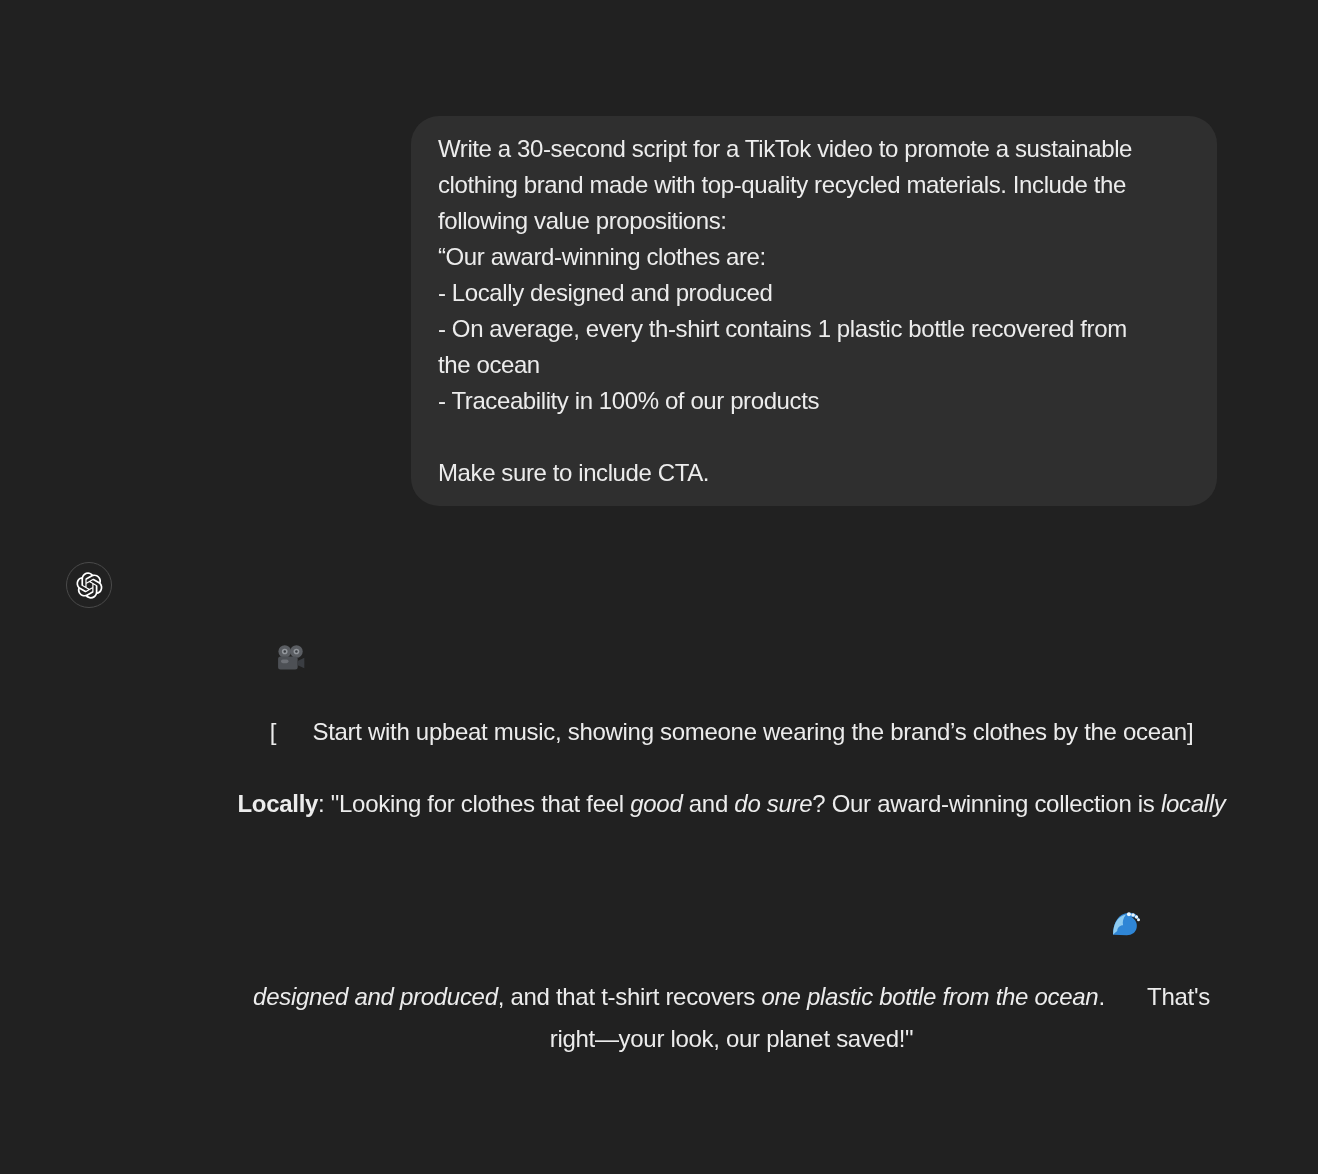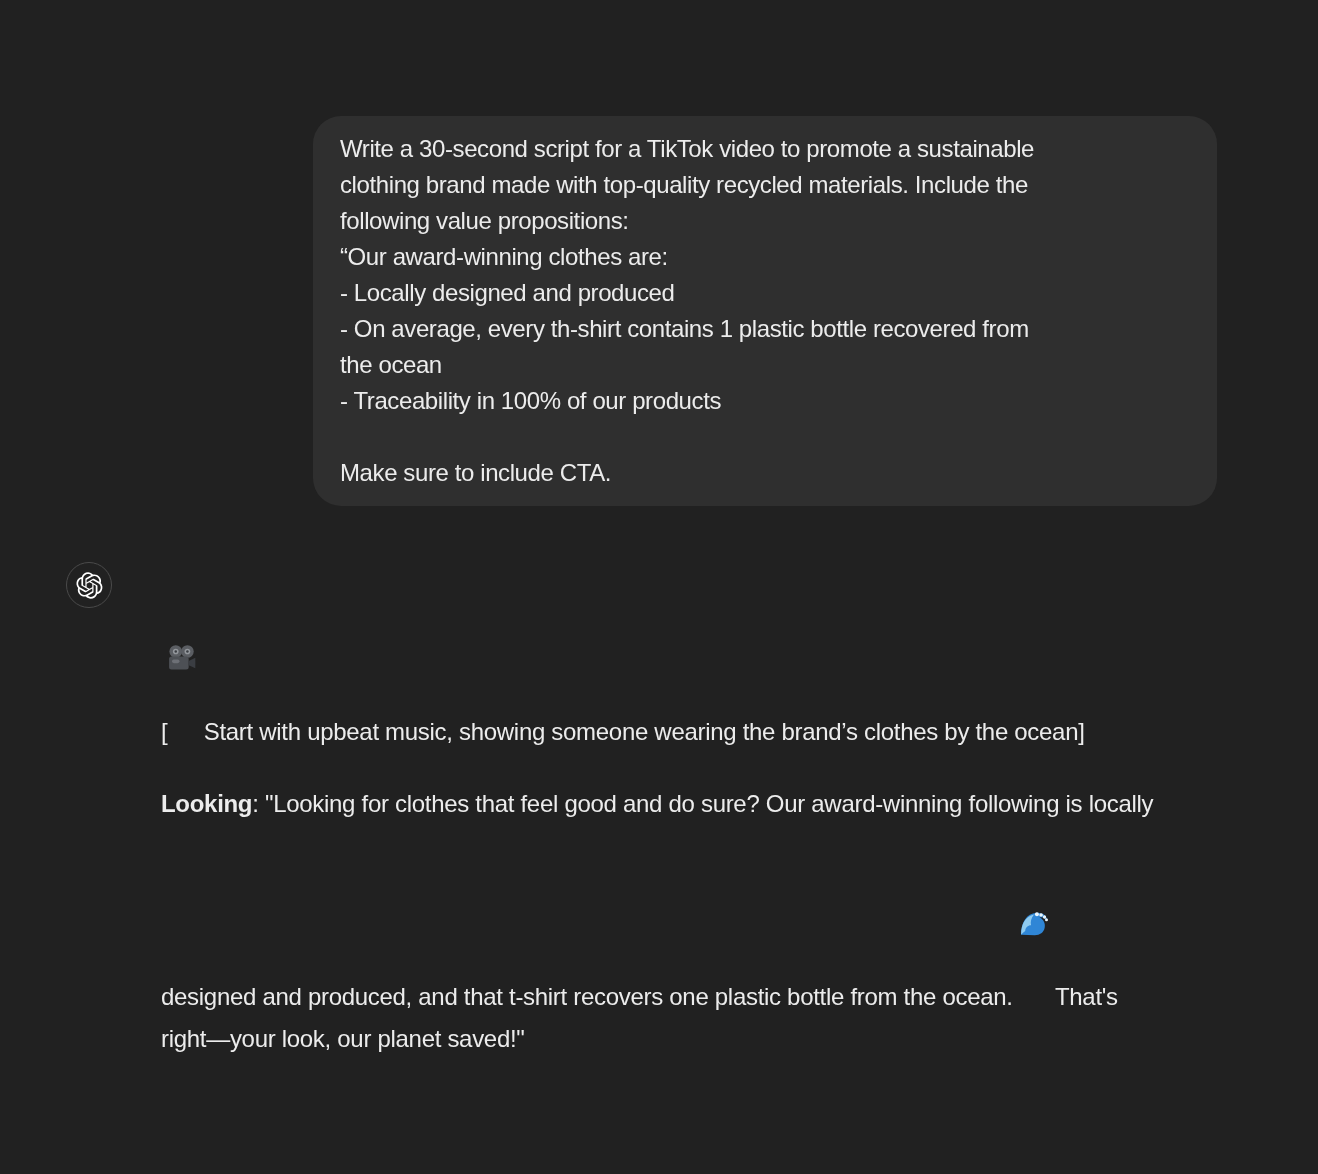--- a/index.html
+++ b/index.html
@@ -10,21 +10,21 @@
   }
   body {
     font-family: "Liberation Sans", "DejaVu Sans", sans-serif;
     color: var(--text, #ececec);
   }
   .thread { padding: 116px 0 0 66px; }
 
   
   .user-row { display: flex; justify-content: flex-end; padding-right: 101px; }
   .user-bubble {
-    width: 904px;
+    width: 806px;
     background: var(--user-bubble, #2f2f2f);
     border-radius: 28px;
     padding: 15px 27px;
   }
   .user-text {
     font-size: 24px; line-height: 36px;
     letter-spacing: -0.4px;
     white-space: pre-wrap;
     word-break: normal;
   }
@@ -39,24 +39,24 @@
     margin-top: 2px;
     background: transparent;
   }
   .avatar svg { width: 27px; height: 27px; display: block; }
   .assistant-content {
     margin-left: 37px;
     width: 1165px;
     font-size: 24px; line-height: 42px;
     letter-spacing: -0.3px;
   }
-  .msg-p { white-space: pre-wrap; margin: 0 0 30px 12px; }
+  .msg-p { white-space: pre-wrap; margin: 0 0 30px 0; text-align: center; }
   .msg-p:last-child { margin-bottom: 0; }
   .b { font-weight: bold; }
-  .i { }
+  .i { font-style: italic; }
 
   .emoji { display: inline-block; width: 30px; height: 30px; vertical-align: -5px; }
   .emoji svg { width: 100%; height: 100%; display: block; }
 </style>
 </head>
 <body>
 
 <div class="thread">
 
   <div class="user-row">
@@ -87,21 +87,21 @@
       <circle cx="10.5" cy="9" r="3.4" fill="#93979c"></circle>
       <circle cx="10.5" cy="9" r="1.5" fill="#3c3f44"></circle>
       <circle cx="24.5" cy="9" r="7.6" fill="#5b5e63"></circle>
       <circle cx="24.5" cy="9" r="3.4" fill="#93979c"></circle>
       <circle cx="24.5" cy="9" r="1.5" fill="#3c3f44"></circle>
       <rect x="2.5" y="15" width="23.5" height="15.5" rx="3" fill="#4d5055"></rect>
       <path d="M26 20.5 L34 16.5 L34 29 L26 25.5 Z" fill="#3a3d42"></path>
       <rect x="6" y="18.5" width="9" height="4.5" rx="2.2" fill="#6d7076"></rect>
     </svg>
   </span><span class="t"> Start with upbeat music, showing someone wearing the brand’s clothes by the ocean]</span></p>
-        <p class="msg-p"><span class="b">Looking</span><span class="t">: "Looking for clothes that feel </span><span class="i">good</span><span class="t"> and </span><span class="i">do sure</span><span class="t">? Our award-winning following is </span><span class="i">locally
+        <p class="msg-p"><span class="b">Locally</span><span class="t">: "Looking for clothes that feel </span><span class="i">good</span><span class="t"> and </span><span class="i">do sure</span><span class="t">? Our award-winning collection is </span><span class="i">locally
 designed and produced</span><span class="t">, and that t-shirt recovers </span><span class="i">one plastic bottle from the ocean</span><span class="t">. </span><span class="emoji">
     <svg viewBox="0 0 36 36" xmlns="http://www.w3.org/2000/svg">
       <path d="M2.5 31 C2.5 16 9 5.5 21 4.5 C30 4 34 9.5 33.5 14.5 C32.5 11.5 28.5 9 24.5 10 C29.5 12.5 31.8 17.5 30.8 22.5 C29.8 28 25 31.5 19 31.5 Z" fill="#2f86d6"></path>
       <path d="M2.5 31 C2.5 18.5 7.5 8.5 18 6.5 C14.5 10.5 13.5 15.5 14.5 19.5 C10.5 19.5 7.5 22.5 7.5 26.5 C5.5 27.8 4 29.2 2.5 31 Z" fill="#8ecbf0"></path>
       <circle cx="21.5" cy="6.3" r="2.4" fill="#eaf5fc"></circle>
       <circle cx="26.5" cy="7.2" r="2.2" fill="#eaf5fc"></circle>
       <circle cx="30.6" cy="9.6" r="2" fill="#eaf5fc"></circle>
       <circle cx="33" cy="13" r="1.8" fill="#eaf5fc"></circle>
     </svg>
   </span><span class="t"> That's

